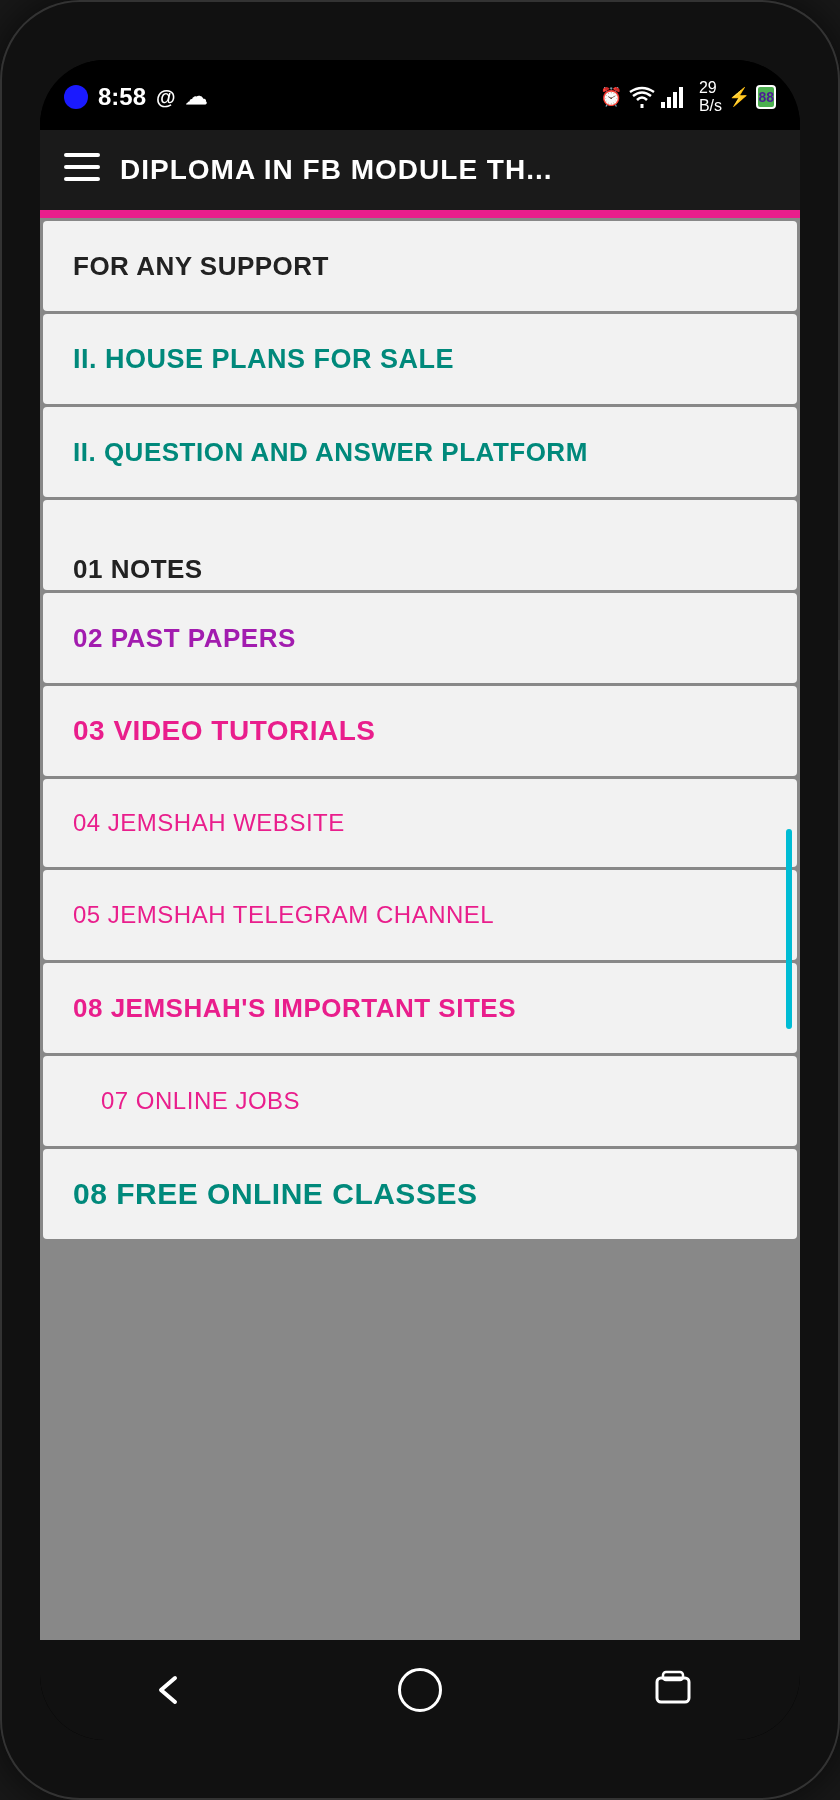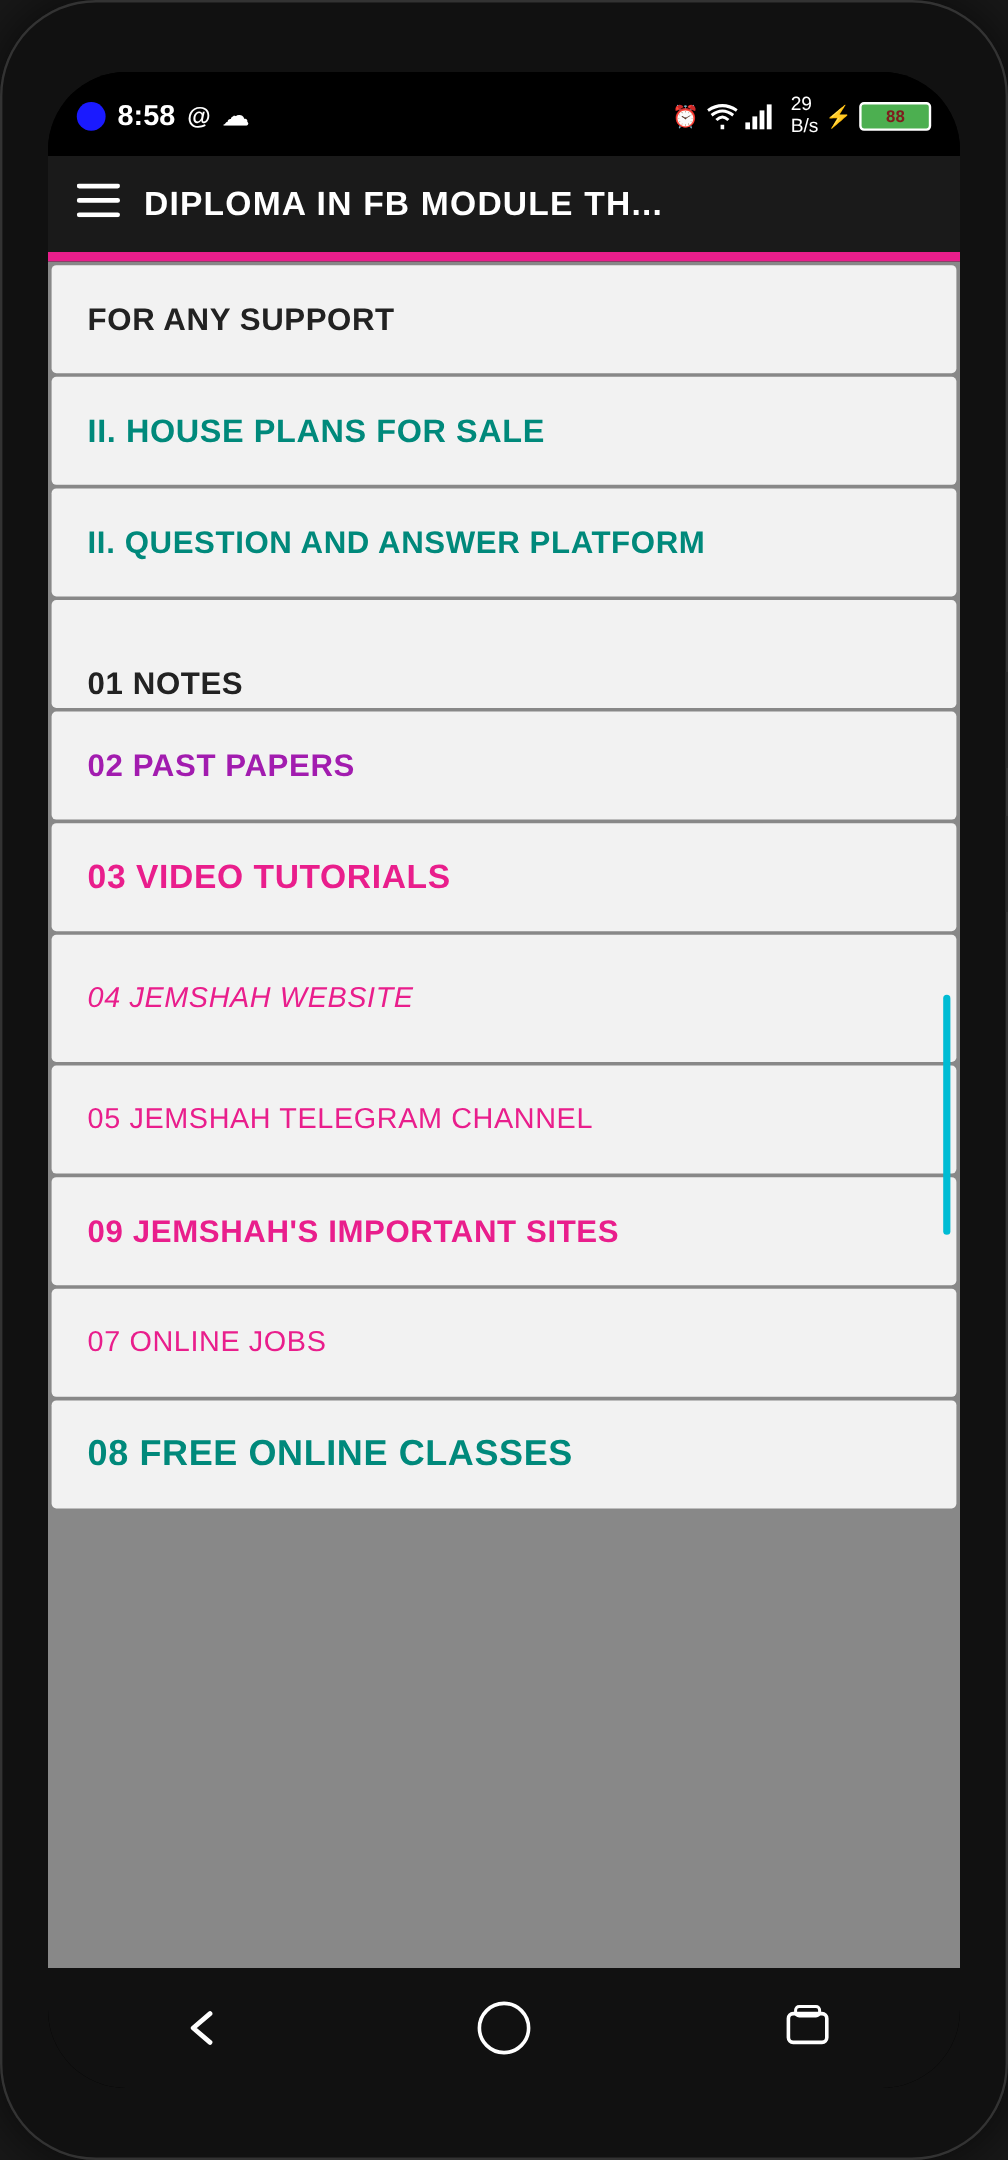--- a/index.html
+++ b/index.html
@@ -93,24 +93,24 @@
     .status-icons {
       display: flex;
       align-items: center;
       gap: 6px;
       font-size: 18px;
     }
 
     .battery-box {
       border: 2px solid #fff;
       border-radius: 4px;
-      padding: 2px 20px;
+      padding: 2px 0;
       font-size: 14px;
       background: #4CAF50;
-      color: #7f1d1d;
+      color: #4c1d95;
       font-weight: bold;
     }
 
     
     .app-bar {
       background: #1a1a1a;
       display: flex;
       align-items: center;
       padding: 16px 24px;
       height: 80px;
@@ -206,22 +206,21 @@
     .menu-item.video-tutorials {
       height: 90px;
     }
     .menu-item.video-tutorials .menu-item-label {
       color: #e91e8c;
       font-size: 28px;
       font-weight: bold;
     }
 
     .menu-item.jemshah-website {
-      height: 106px;
-      font-style: italic;
+      height: 88px;
     }
     .menu-item.jemshah-website .menu-item-label {
       color: #e91e8c;
       font-weight: normal;
       font-size: 24px;
     }
 
     .menu-item.telegram {
       height: 90px;
     }
@@ -240,20 +239,21 @@
       font-weight: bold;
     }
 
     .menu-item.online-jobs {
       height: 90px;
     }
     .menu-item.online-jobs .menu-item-label {
       color: #e91e8c;
       font-weight: normal;
       font-size: 24px;
+      margin-left: 28px;
     }
 
     .menu-item.free-classes {
       height: 90px;
     }
     .menu-item.free-classes .menu-item-label {
       color: #00897b;
       font-size: 30px;
       font-weight: bold;
     }
@@ -375,21 +375,21 @@
 
       <div class="menu-item jemshah-website">
         <span class="menu-item-label">04 JEMSHAH WEBSITE</span>
       </div>
 
       <div class="menu-item telegram">
         <span class="menu-item-label">05 JEMSHAH TELEGRAM CHANNEL</span>
       </div>
 
       <div class="menu-item important-sites">
-        <span class="menu-item-label">09 JEMSHAH'S IMPORTANT SITES</span>
+        <span class="menu-item-label">08 JEMSHAH'S IMPORTANT SITES</span>
       </div>
 
       <div class="menu-item online-jobs">
         <span class="menu-item-label">07 ONLINE JOBS</span>
       </div>
 
       <div class="menu-item free-classes">
         <span class="menu-item-label">08 FREE ONLINE CLASSES</span>
       </div>
 

